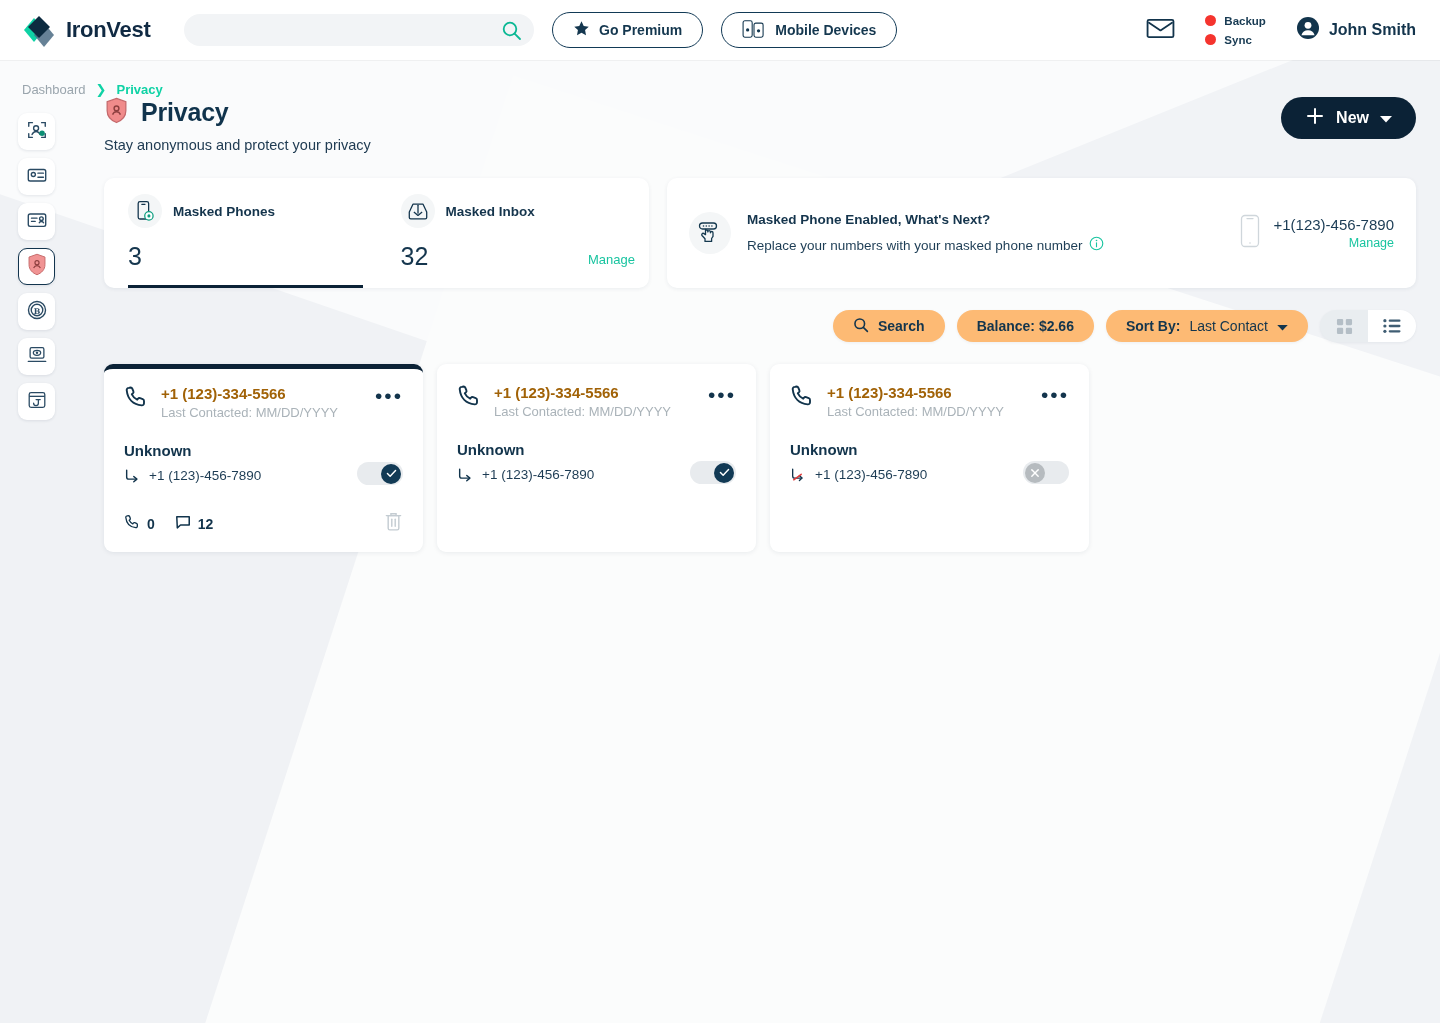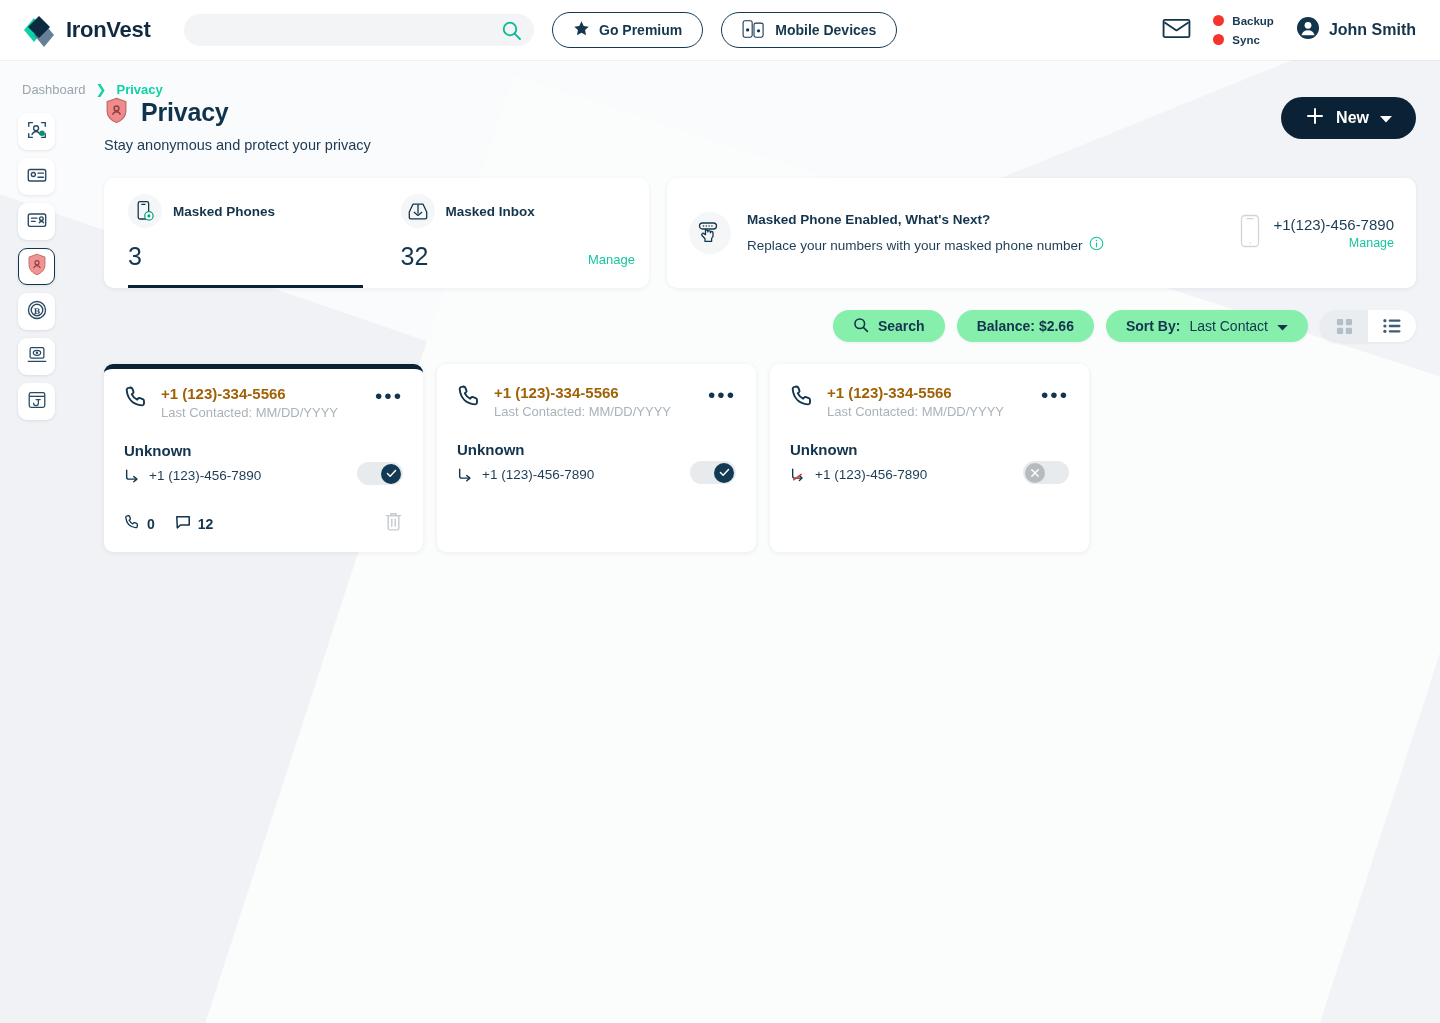--- a/index.html
+++ b/index.html
@@ -49,21 +49,21 @@
   }
   .searchbox .s-ic { position: absolute; right: 12px; top: 6px; }
 
   .pillbtn {
     display: inline-flex; align-items: center; gap: 9px;
     height: 36px; padding: 0 20px; margin-left: 18px;
     border: 1.3px solid #123a56; border-radius: 18px;
     background: #fff; font-size: 14px; font-weight: 600; color: #14374f;
     cursor: pointer; white-space: nowrap;
   }
-  .hdr-right { margin-left: auto; display: flex; align-items: center; gap: 22px; }
+  .hdr-right { margin-left: auto; display: flex; align-items: center; gap: 30px; }
   .status-col { display: flex; flex-direction: column; gap: 7px; }
   .status-row { display: flex; align-items: center; gap: 8px; font-size: 11.5px; font-weight: 600; color: #173a52; }
   .dot { width: 11px; height: 11px; border-radius: 50%; background: #f5342e; flex: none; }
   .user { display: flex; align-items: center; gap: 9px; font-size: 16px; font-weight: 600; color: #13344c; cursor: pointer; }
 
   
   #crumbs {
     position: relative; z-index: 10;
     display: flex; align-items: center; gap: 10px;
     padding: 22px 0 0 22px; font-size: 13px;
@@ -115,21 +115,21 @@
   .promo-ic { width: 42px; height: 42px; border-radius: 50%; background: #f4f6f7; display: flex; align-items: center; justify-content: center; flex: none; margin-right: 16px; }
   .promo-t1 { font-size: 13.5px; font-weight: 700; color: #15354d; }
   .promo-t2 { font-size: 13.5px; color: #1d3d55; margin-top: 9px; display: flex; align-items: center; gap: 7px; }
   .promo-right { margin-left: auto; display: flex; align-items: center; gap: 13px; padding-left: 20px; }
   .promo-num { font-size: 15px; color: #1b3c55; }
   .promo-man { font-size: 12.5px; color: #19c4a0; text-align: right; margin-top: 3px; cursor: pointer; }
 
   
   .toolbar { display: flex; justify-content: flex-end; align-items: center; gap: 12px; margin-top: 22px; }
   .tb-pill {
-    height: 32px; border-radius: 16px; background: #86efac; display: inline-flex; align-items: center;
+    height: 32px; border-radius: 16px; background: #fdba74; display: inline-flex; align-items: center;
     gap: 9px; padding: 0 20px; font-size: 14px; font-weight: 700; color: #13354d; cursor: pointer;
     box-shadow: 0 1px 3px rgba(16,42,67,0.06); white-space: nowrap; border: none; font-family: inherit;
   }
   .tb-pill .lite { font-weight: 400; }
   .viewtoggle { display: flex; height: 32px; border-radius: 16px; overflow: hidden; background: #e9edf0; box-shadow: 0 1px 3px rgba(16,42,67,0.06); }
   .vt { width: 48px; display: flex; align-items: center; justify-content: center; cursor: pointer; }
   .vt.on { background: #fff; }
 
   
   .cards { display: flex; gap: 14px; margin-top: 22px; }

